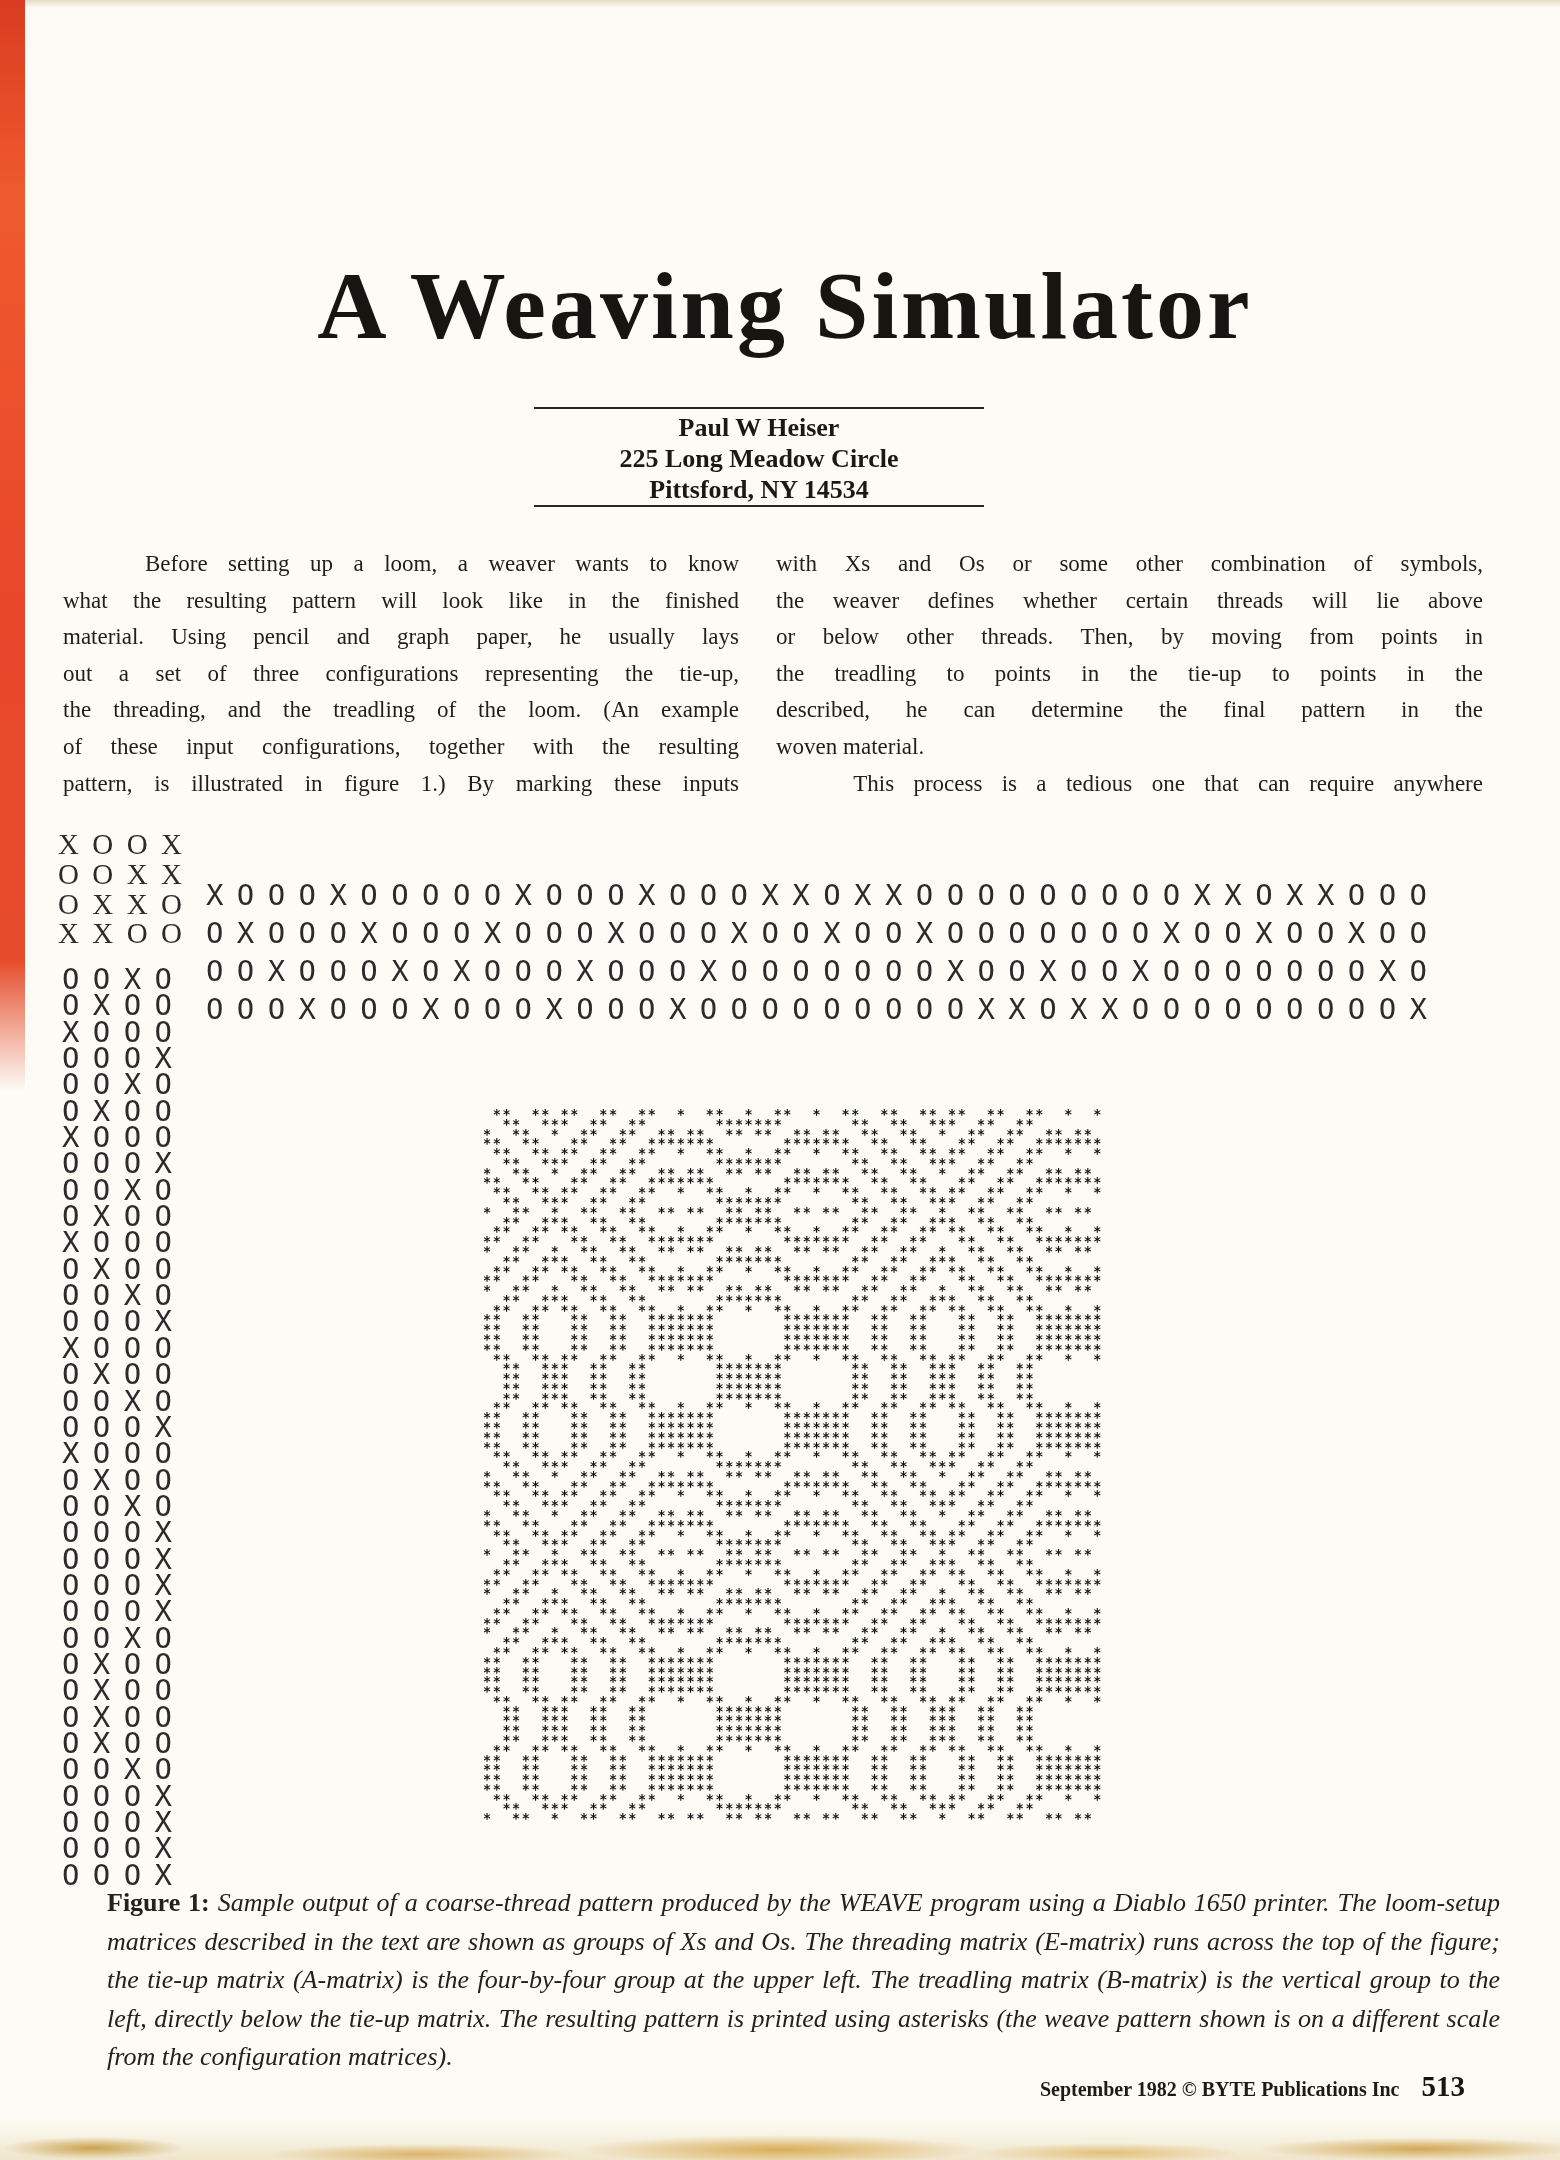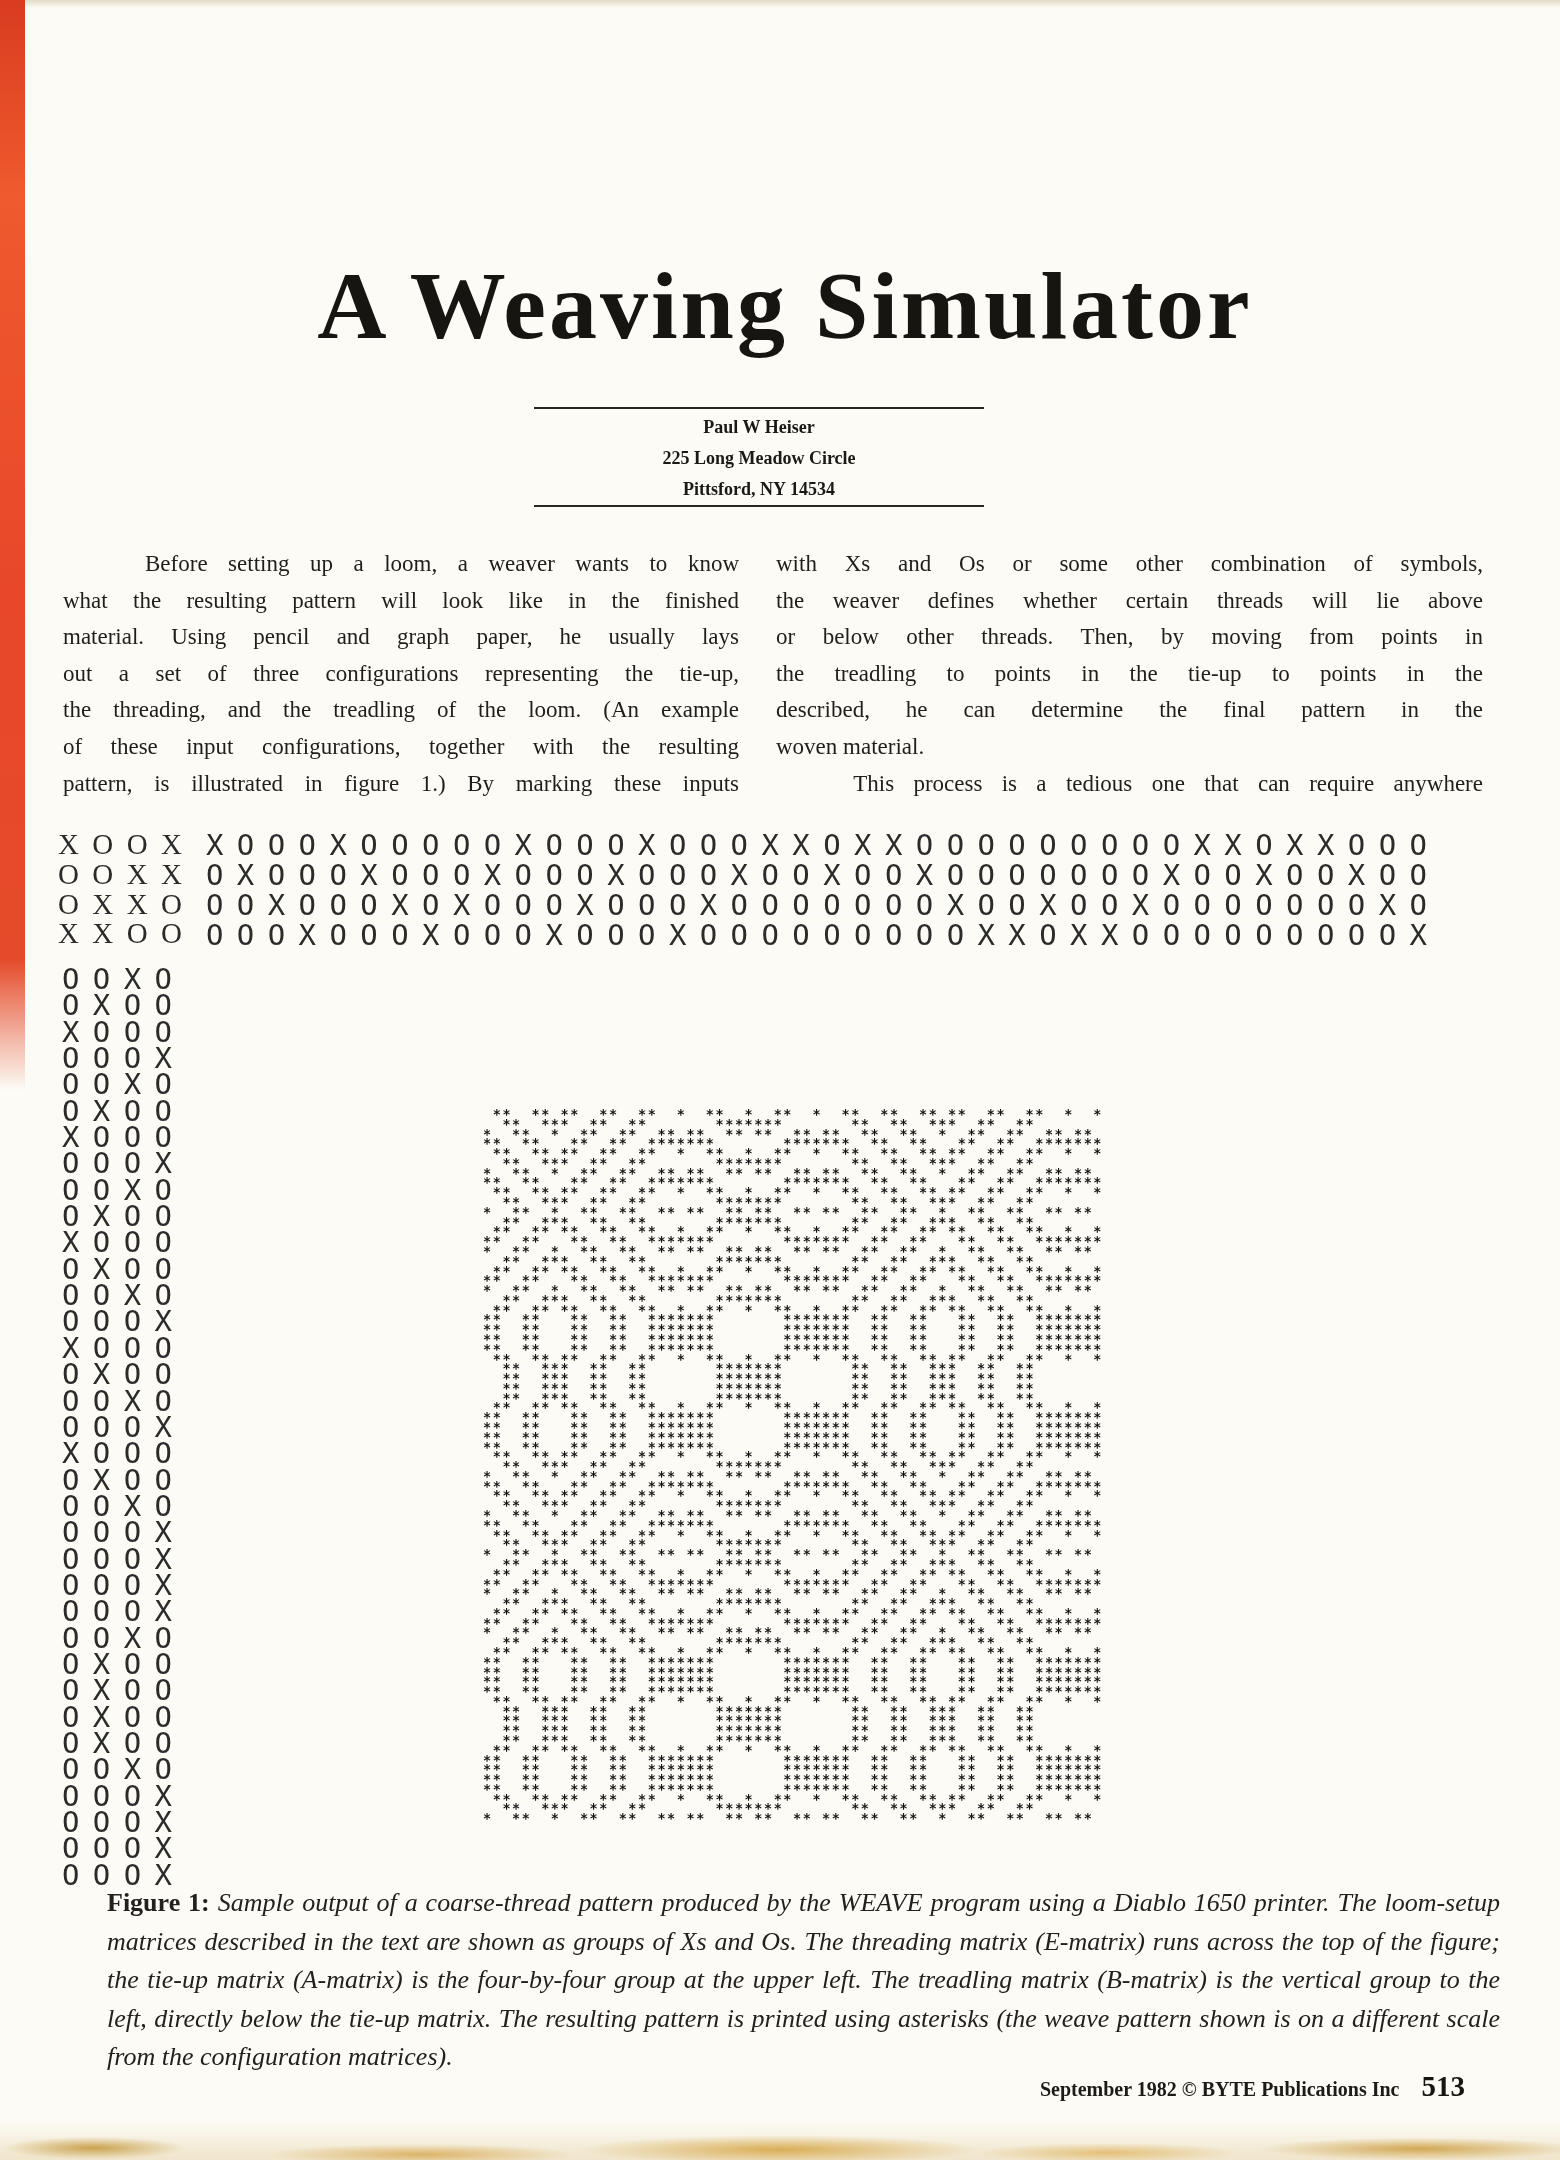--- a/index.html
+++ b/index.html
@@ -29,33 +29,33 @@
   }
   .title{
     position:absolute;top:250px;left:0;width:1516px;text-align:center;
     font-size:96px;font-weight:bold;letter-spacing:3px;color:#171512;
     white-space:nowrap;
   }
   .rule{position:absolute;left:534px;width:450px;height:2px;background:#2a2722;}
   .rule-top{top:407px;} .rule-bottom{top:505px;}
   .author{
     position:absolute;top:412px;left:514px;width:490px;text-align:center;
-    font-size:18px;font-weight:bold;line-height:31px;color:#1b1916;
+    font-size:26px;font-weight:bold;line-height:31px;color:#1b1916;
   }
   .col{position:absolute;top:546px;font-size:23px;line-height:36.6px;color:#201e1b;}
   .col-left{left:63px;width:676px;}
   .col-right{left:776px;width:707px;}
   .tl{text-align:justify;text-align-last:justify;}
   .tl.plain{text-align-last:left;}
   .mx{
     position:absolute;font-family:"DejaVu Sans Mono",monospace;
     font-size:29px;letter-spacing:13.4px;white-space:pre;color:#2b2b2b;
   }
   .mx-tieup{left:58px;top:830px;line-height:29.8px;}
-  .mx-threading{left:206px;top:830px;line-height:30px;}
+  .mx-threading{left:206px;top:876px;line-height:38px;}
   .mx-treadling{left:58px;top:962px;line-height:26.35px;}
   .weave{
     position:absolute;left:483px;top:1110px;
     font-family:"DejaVu Sans Mono",monospace;font-size:13.5px;font-weight:bold;
     letter-spacing:1.56px;line-height:9.78px;white-space:pre;color:#141414;
   }
   .caption{
     position:absolute;left:63px;top:1884px;width:1437px;
     font-size:26px;font-style:italic;line-height:38.5px;color:#23211e;
   }

